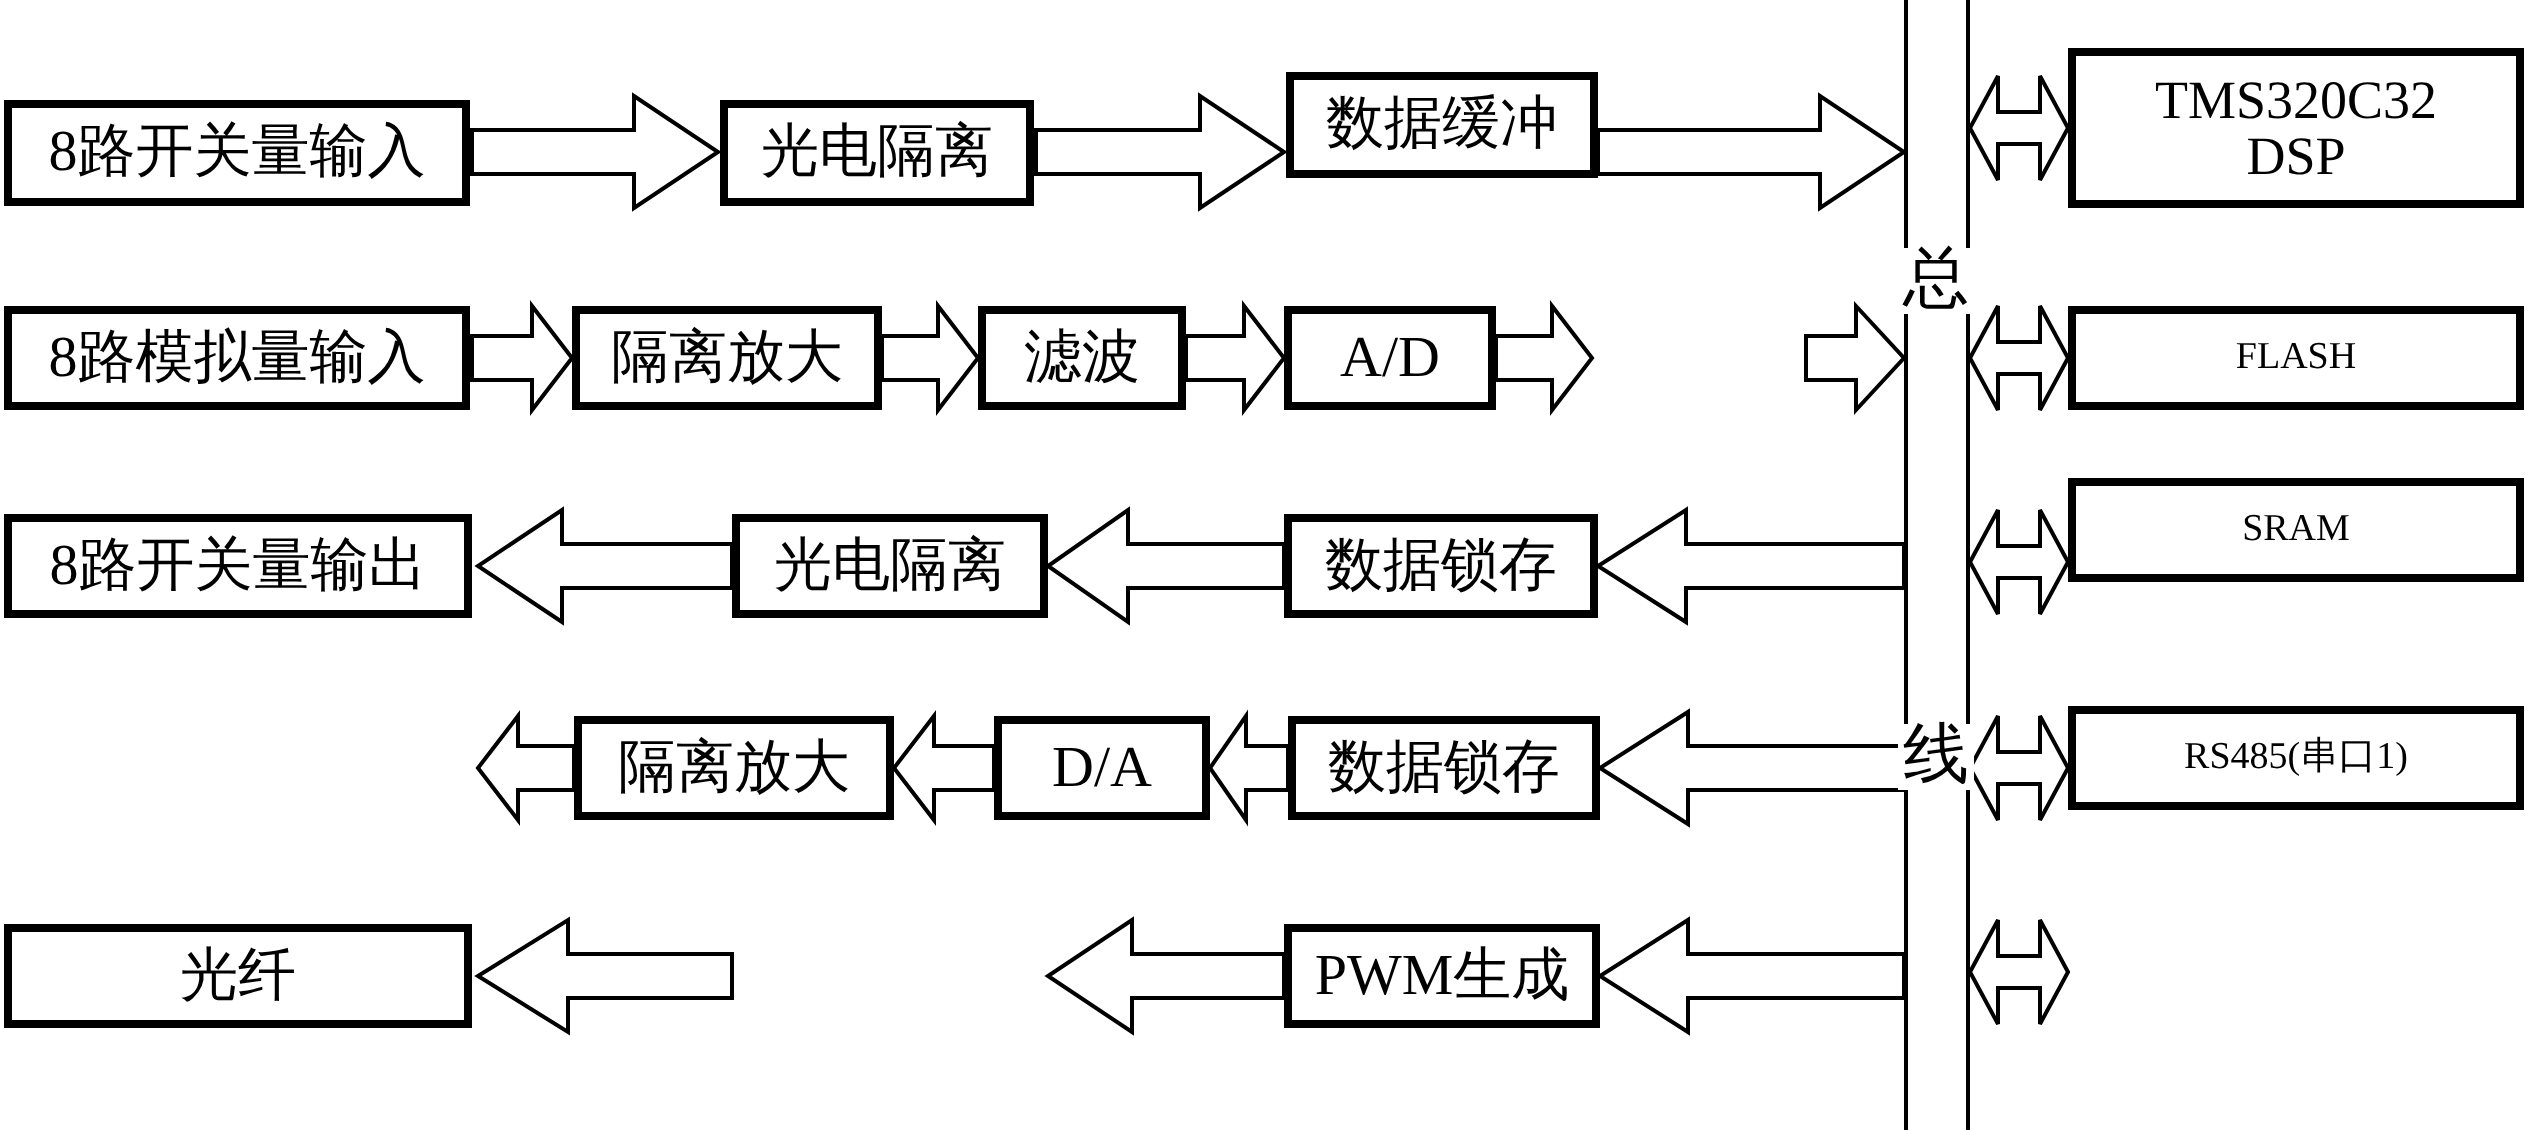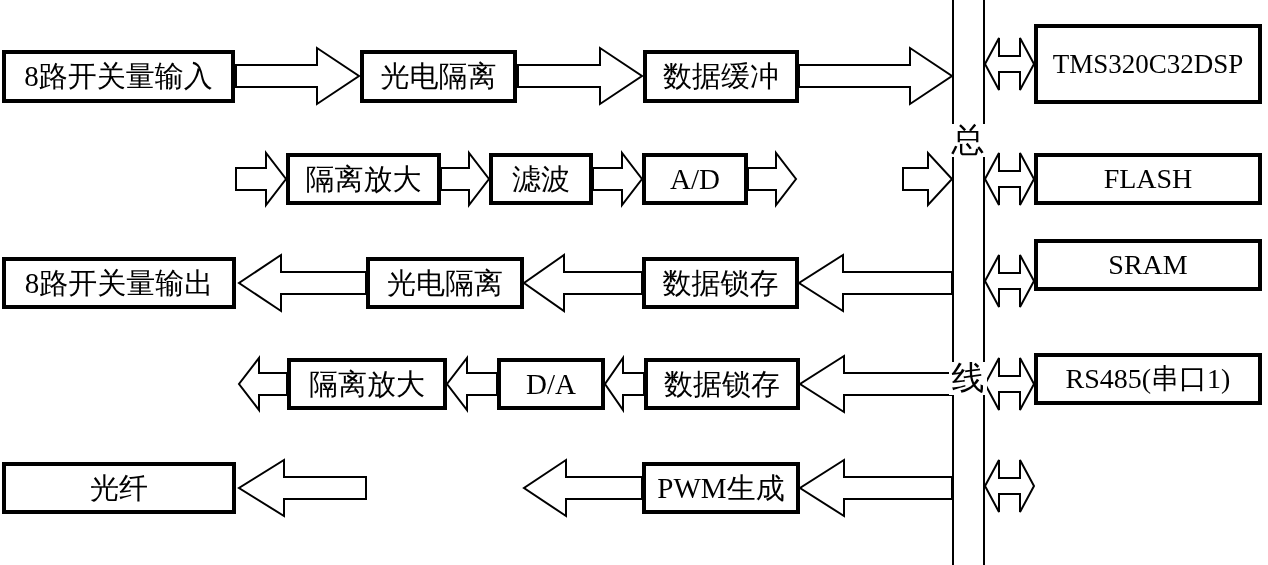--- a/index.html
+++ b/index.html
@@ -18,22 +18,22 @@
     border:4px solid #000;
     display:flex;
     align-items:center;
     justify-content:center;
     text-align:center;
     color:#000;
     font-size:29px;
     line-height:1.05;
     white-space:nowrap;
   }
-  .box.right{font-size:28px;}
-  .box.stack{flex-direction:row;font-size:27px;}
+  .box.right{font-size:19px;}
+  .box.stack{flex-direction:column;font-size:27px;}
   .bus-label{
     position:absolute;
     width:38px;
     text-align:center;
     color:#000;
     font-size:33px;
     line-height:1;
     background:#fff;
   }
   svg polygon{fill:#fff;stroke:#000;stroke-width:2;stroke-linejoin:miter;}
@@ -78,24 +78,27 @@
     <polygon points="985,384 999,358 999,376 1020,376 1020,358 1034,384 1020,410 1020,392 999,392 999,410"></polygon>
     <polygon points="985,486 999,460 999,478 1020,478 1020,460 1034,486 1020,512 1020,494 999,494 999,512"></polygon>
   </svg>
 
   <div class="box" style="left:2px;top:50px;width:233px;height:53px">
       <span>8路开关量输入</span>
     </div>
   <div class="box" style="left:360px;top:50px;width:157px;height:53px">
       <span>光电隔离</span>
     </div>
-  <div class="box" style="left:643px;top:50px;width:156px;height:53px">
+  <div class="box" style="left:643px;top:36px;width:156px;height:53px">
       <span>数据缓冲</span>
     </div>
 
+  <div class="box" style="left:2px;top:153px;width:233px;height:52px">
+      <span>8路模拟量输入</span>
+    </div>
   <div class="box" style="left:286px;top:153px;width:155px;height:52px">
       <span>隔离放大</span>
     </div>
   <div class="box" style="left:642px;top:153px;width:106px;height:52px">
       <span>A/D</span>
     </div>
   <div class="box" style="left:489px;top:153px;width:104px;height:52px">
       <span>滤波</span>
     </div>
 

